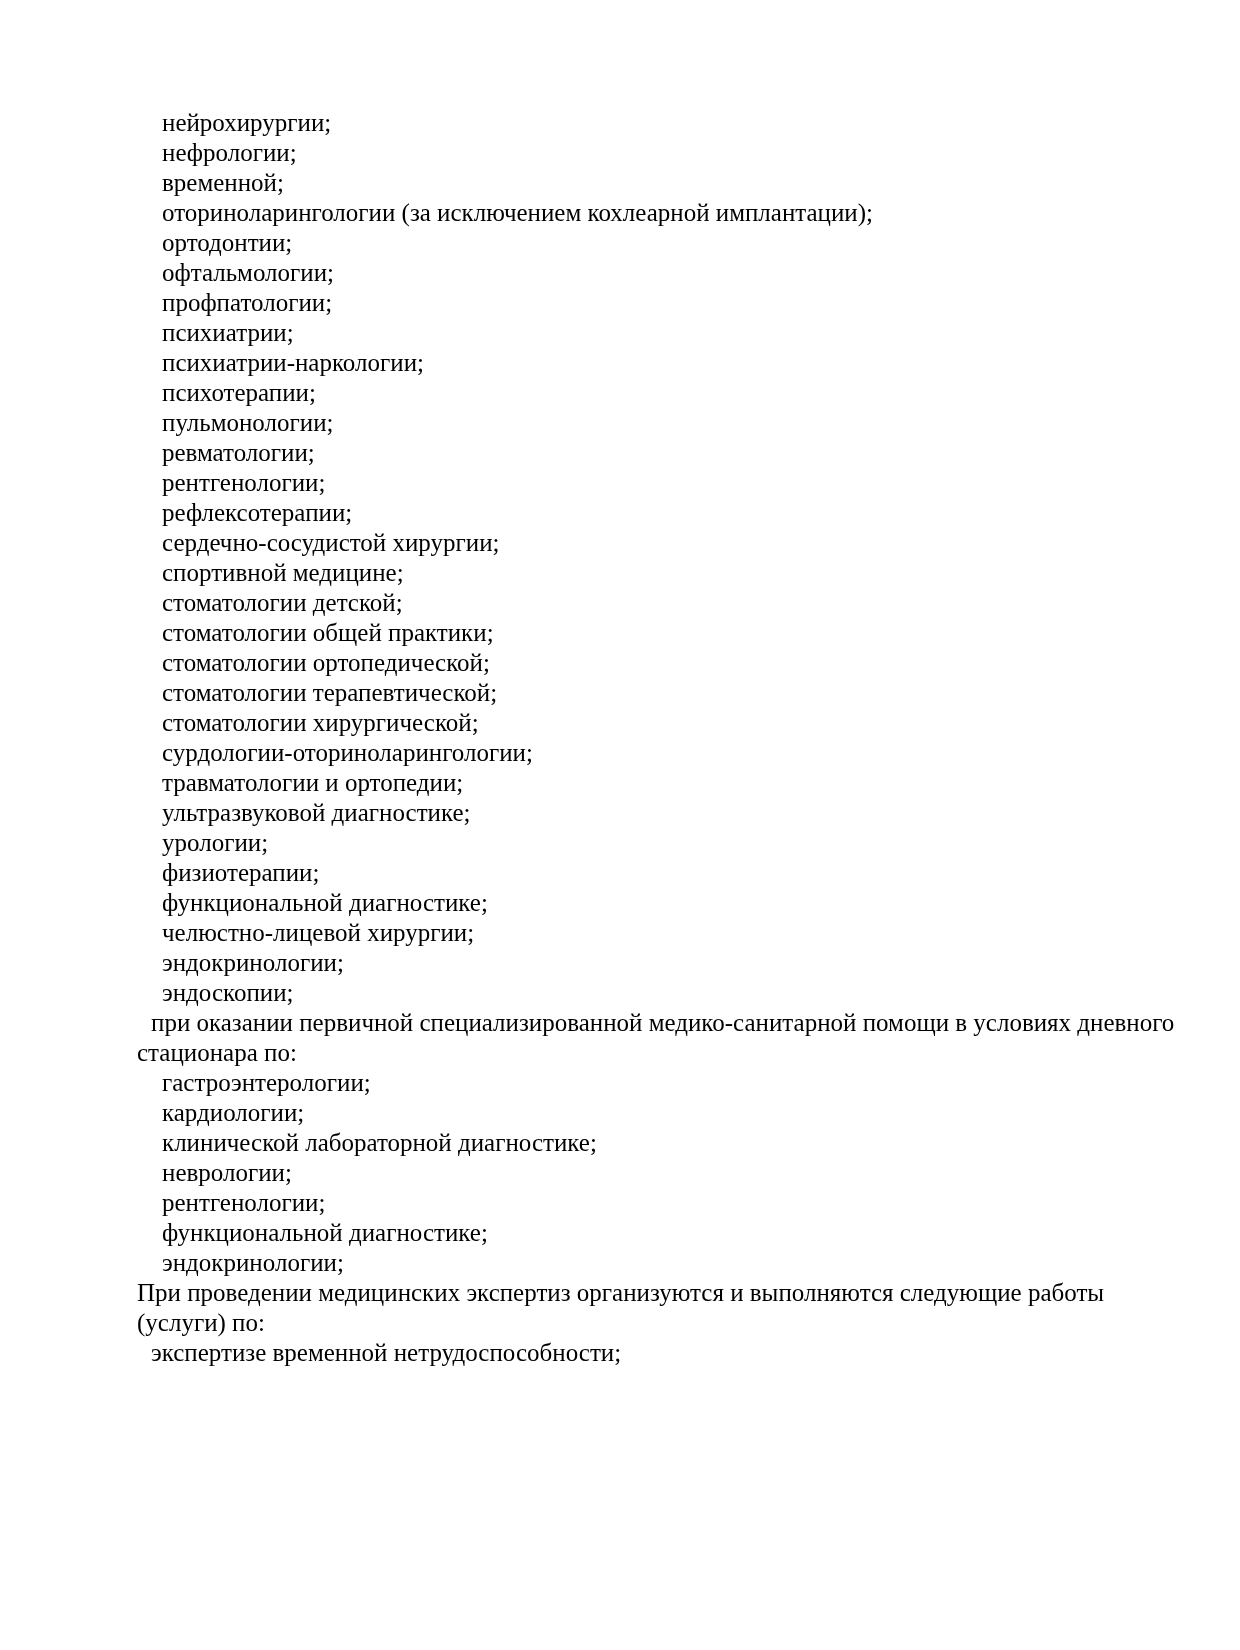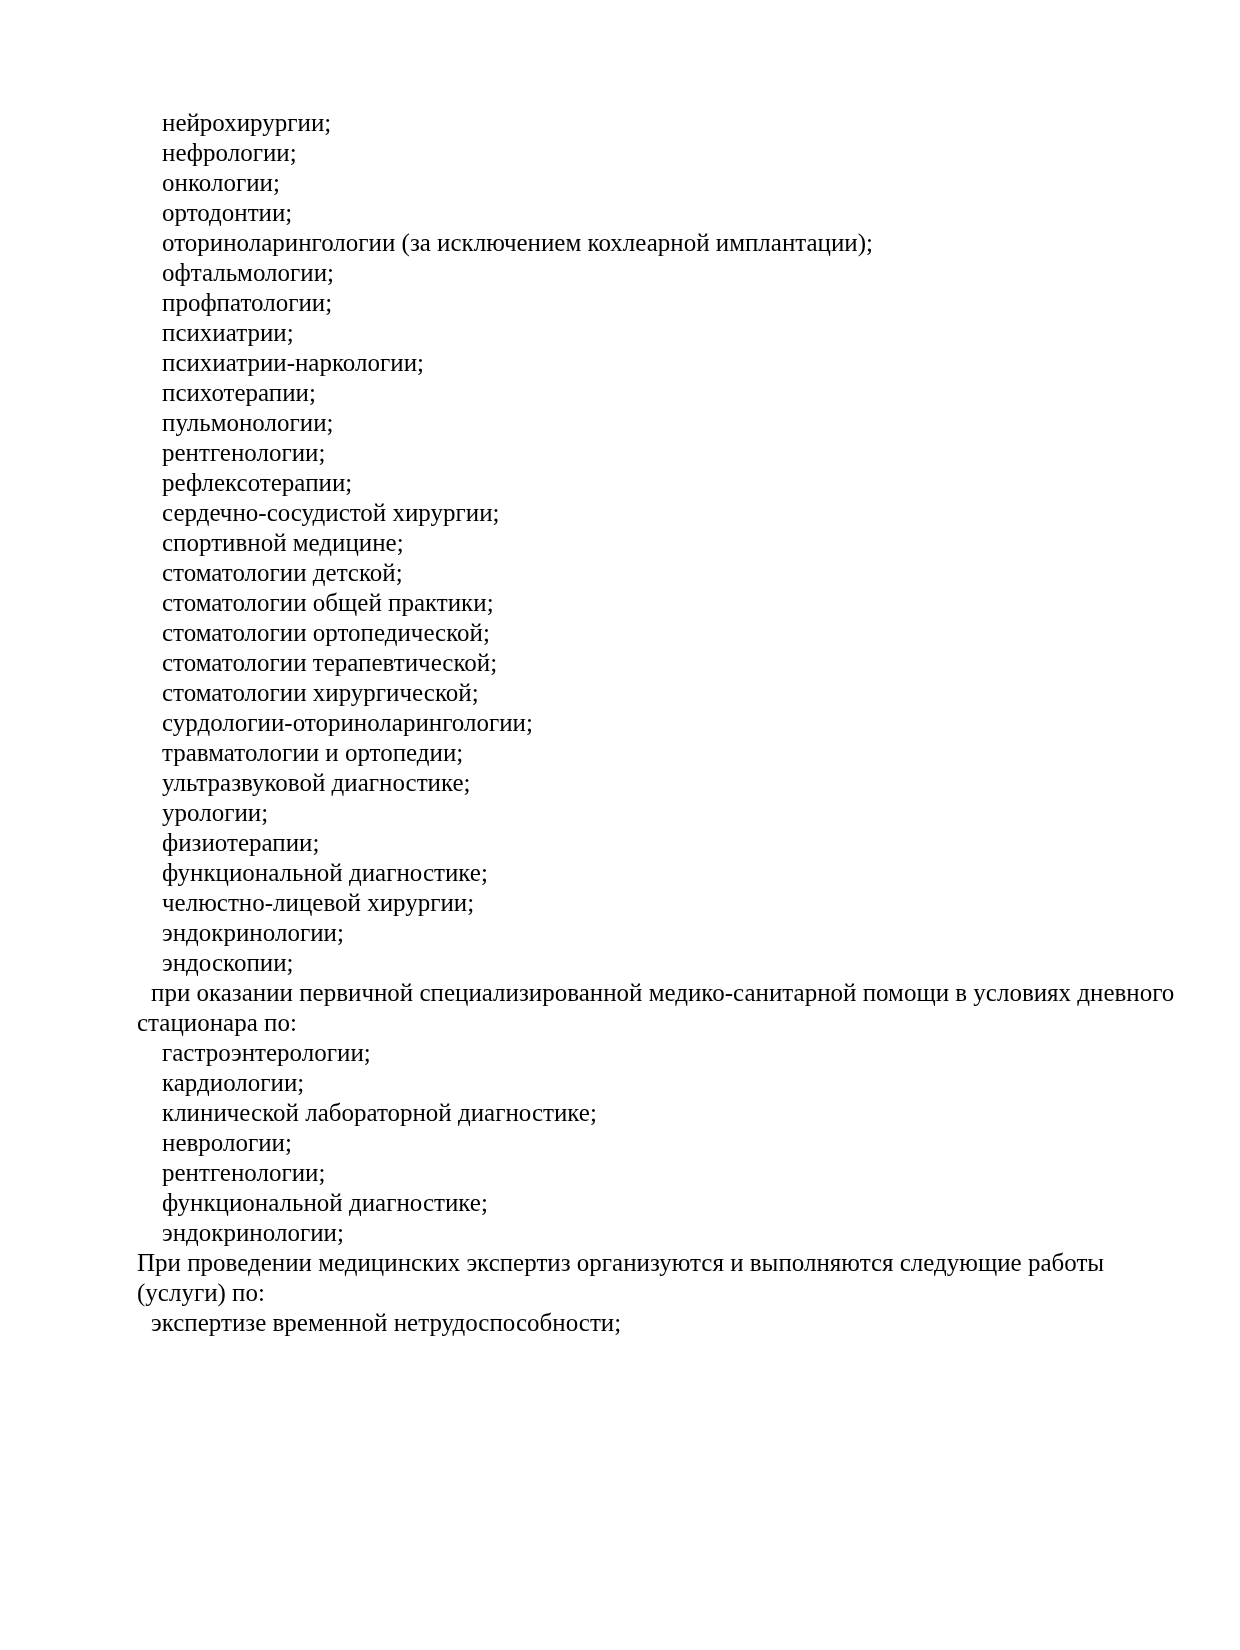--- a/index.html
+++ b/index.html
@@ -39,29 +39,30 @@
   .line.sub  { padding-left: 14px; }
   .line.none { padding-left: 0; }
 </style>
 </head>
 <body>
 
 <div class="doc-page">
   <div class="doc-body">
       <div class="line item">нейрохирургии;</div>
       <div class="line item">нефрологии;</div>
-      <div class="line item">онкологии;</div>
+      <div class="line item">временной;</div>
+      <div class="line item">оториноларингологии (за исключением кохлеарной имплантации);</div>
       <div class="line item">ортодонтии;</div>
-      <div class="line item">оториноларингологии (за исключением кохлеарной имплантации);</div>
       <div class="line item">офтальмологии;</div>
       <div class="line item">профпатологии;</div>
       <div class="line item">психиатрии;</div>
       <div class="line item">психиатрии-наркологии;</div>
       <div class="line item">психотерапии;</div>
       <div class="line item">пульмонологии;</div>
+      <div class="line item">ревматологии;</div>
       <div class="line item">рентгенологии;</div>
       <div class="line item">рефлексотерапии;</div>
       <div class="line item">сердечно-сосудистой хирургии;</div>
       <div class="line item">спортивной медицине;</div>
       <div class="line item">стоматологии детской;</div>
       <div class="line item">стоматологии общей практики;</div>
       <div class="line item">стоматологии ортопедической;</div>
       <div class="line item">стоматологии терапевтической;</div>
       <div class="line item">стоматологии хирургической;</div>
       <div class="line item">сурдологии-оториноларингологии;</div>

